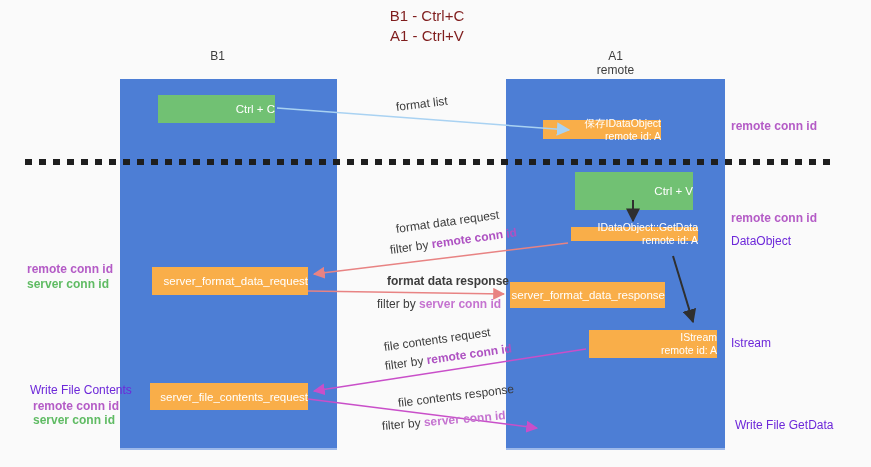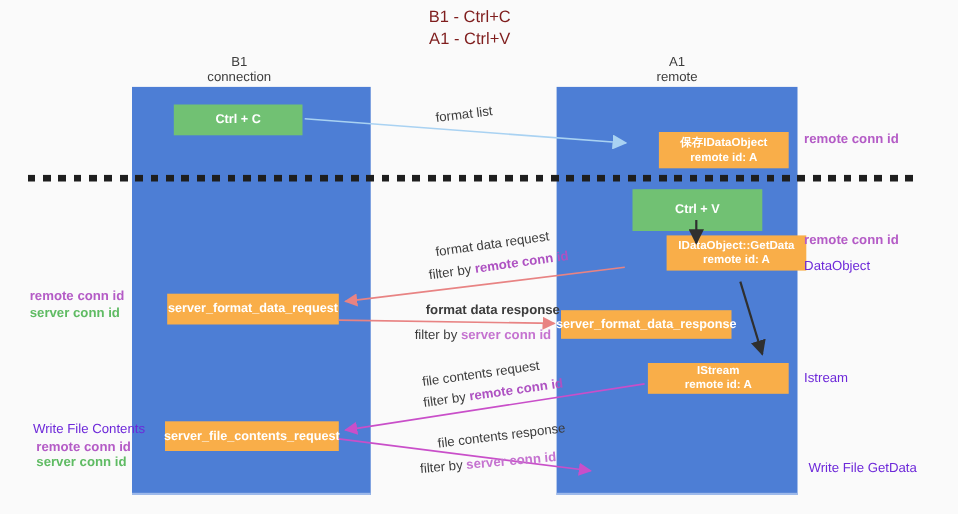--- a/index.html
+++ b/index.html
@@ -6,22 +6,22 @@
   body{font-family:"Liberation Sans",sans-serif;background:#fafafa;}
   #stage{position:relative;width:871px;height:467px;background:#fafafa;overflow:hidden;}
   .lane{position:absolute;top:79px;height:371px;background:#4d7ed5;border-bottom:2px solid #9db9ea;box-sizing:border-box;z-index:1;}
   .lane-header{position:absolute;top:49px;text-align:center;font-size:12px;line-height:14px;color:#3d3d3d;z-index:2;}
 
   .title{position:absolute;left:327px;width:200px;text-align:center;font-size:15px;line-height:20px;color:#7f1d1d;z-index:2;}
 
   .dash-line{position:absolute;left:25px;top:159px;width:808px;height:6px;z-index:3;
     background:repeating-linear-gradient(90deg,#1e1e1e 0 7px,transparent 7px 14px);}
 
-  .box{position:absolute;display:flex;flex-direction:column;align-items:center;justify-content:center;
-    color:#ffffff;text-align:center;z-index:4;box-sizing:border-box;font-weight:bold;}
+  .box{position:absolute;display:flex;flex-direction:column;align-items:flex-end;justify-content:center;
+    color:#ffffff;text-align:center;z-index:4;box-sizing:border-box;}
   .box.orange{background:#f9ae49;}
   .box.green{background:#71c173;}
   .box .l1,.box .l2{font-size:10.5px;line-height:13px;}
   .box.single{font-size:11.5px;}
 
   .ann{position:absolute;font-size:12px;color:#3c3c3c;white-space:nowrap;z-index:6;}
   .rot8{transform:rotate(-8deg);transform-origin:left center;}
   .rot7{transform:rotate(-7deg);transform-origin:left center;}
   .rot5{transform:rotate(-5deg);transform-origin:left center;}
   .hl-remote{color:#ae52c2;font-weight:bold;}
@@ -36,46 +36,45 @@
 </head>
 <body>
 
 <div id="stage">
 
   <div class="title" style="top:6px;">B1 - Ctrl+C</div>
   <div class="title" style="top:26px;">A1 - Ctrl+V</div>
 
   <div class="lane-header" style="left:130px;width:175px;">
     <div>B1</div>
-    <div>connection</div>
   </div>
   <div class="lane-header" style="left:506px;width:219px;">
     <div>A1</div>
     <div>remote</div>
   </div>
 
   <div class="lane" style="left:120px;width:217px;"></div>
   <div class="lane" style="left:506px;width:219px;"></div>
 
   <div class="dash-line"></div>
 
   <div class="box green single" style="left:158px;top:95px;width:117px;height:28px;">
     <span>Ctrl + C</span>
   </div>
 
-  <div class="box orange" style="left:599px;top:120px;width:118px;height:33px;">
+  <div class="box orange" style="left:543px;top:120px;width:118px;height:19px;">
     <span class="l1">保存IDataObject</span>
     <span class="l2">remote id: A</span>
   </div>
 
   <div class="box green single" style="left:575px;top:172px;width:118px;height:38px;">
     <span>Ctrl + V</span>
   </div>
 
-  <div class="box orange" style="left:571px;top:214px;width:127px;height:32px;margin-left:35px;">
+  <div class="box orange" style="left:571px;top:227px;width:127px;height:14px;">
     <span class="l1">IDataObject::GetData</span>
     <span class="l2">remote id: A</span>
   </div>
 
   <div class="box orange single" style="left:152px;top:267px;width:156px;height:28px;">
     <span>server_format_data_request</span>
   </div>
 
   <div class="box orange single" style="left:510px;top:282px;width:155px;height:26px;">
     <span>server_format_data_response</span>

